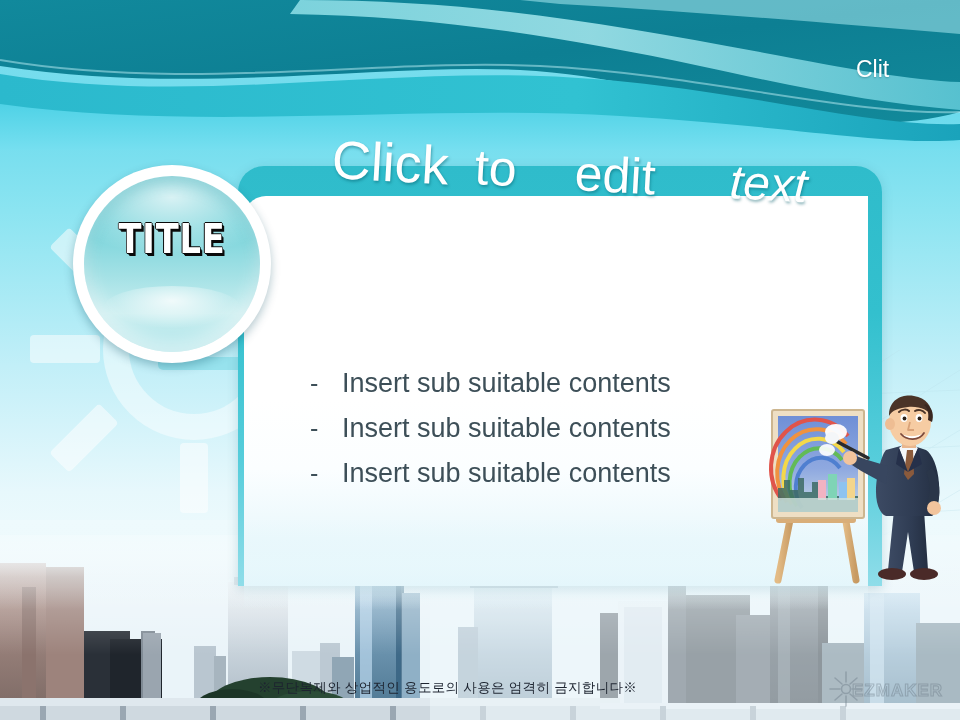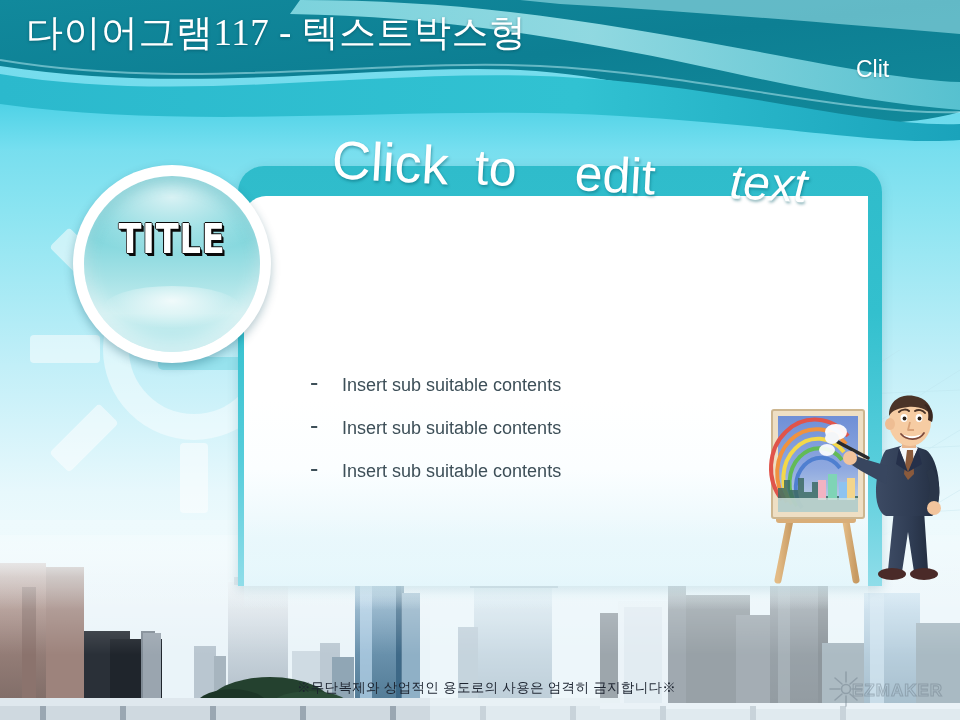--- a/index.html
+++ b/index.html
@@ -143,30 +143,30 @@
   .bullets{position:absolute;left:310px;top:368px;width:520px;}
   .bullet-row{
     display:flex;align-items:baseline;
     margin-bottom:14px;
   }
   .bullet-dash{
     width:32px;flex:0 0 32px;
     font-size:25px;color:#3d4f58;
   }
   .bullet-text{
-    font-size:18px;color:#3d4f58;white-space:nowrap;
+    font-size:27px;color:#3d4f58;white-space:nowrap;
   }
 
   
   .illustration{position:absolute;left:756px;top:392px;width:204px;height:200px;}
 
   
   .footer-note{
     position:absolute;left:258px;top:679px;
-    font-size:13.5px;color:#1d2430;letter-spacing:.3px;white-space:nowrap;margin-left:39px;
+    font-size:13.5px;color:#1d2430;letter-spacing:.3px;white-space:nowrap;
   }
   .ezmaker{
     position:absolute;left:824px;top:668px;width:132px;height:40px;
     opacity:.42;
   }
 </style>
 </head>
 <body>
 
 <div id="slide">
@@ -344,21 +344,20 @@
 
     <path d="M520,0 H960 V34 C840,24 700,12 560,4 Z" fill="#a9e9f0" opacity=".55"></path>
 
     <path d="M0,74 C180,104 360,70 540,76 C720,82 860,128 960,124 L960,150 H0 Z" fill="url(#wvMid)"></path>
 
     <path d="M0,104 C200,132 420,104 620,116 C790,126 890,146 960,140 L960,150 H0 Z" fill="url(#wvBase)"></path>
 
     <path d="M0,60 C190,92 380,58 540,66 C700,74 850,116 960,112" fill="none" stroke="#bdf0f6" stroke-width="2" opacity=".5"></path>
   </svg>
 
-  <div class="slide-title">다이어그램117 - 텍스트박스형</div>
   <div class="logo-text">Clit</div>
 
   <div class="headline">
     <span class="w1">Click</span>
     <span class="w2">to</span>
     <span class="w3">edit</span>
     <span class="w4">text</span>
   </div>
 
   <div class="title-circle"></div>

